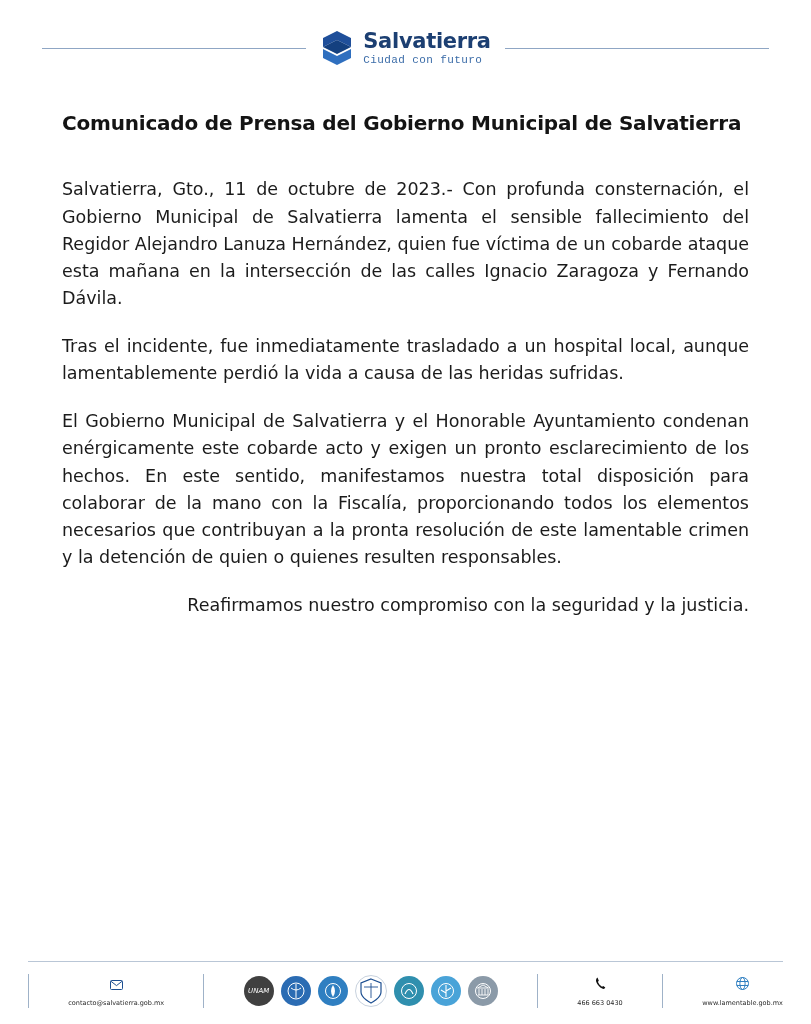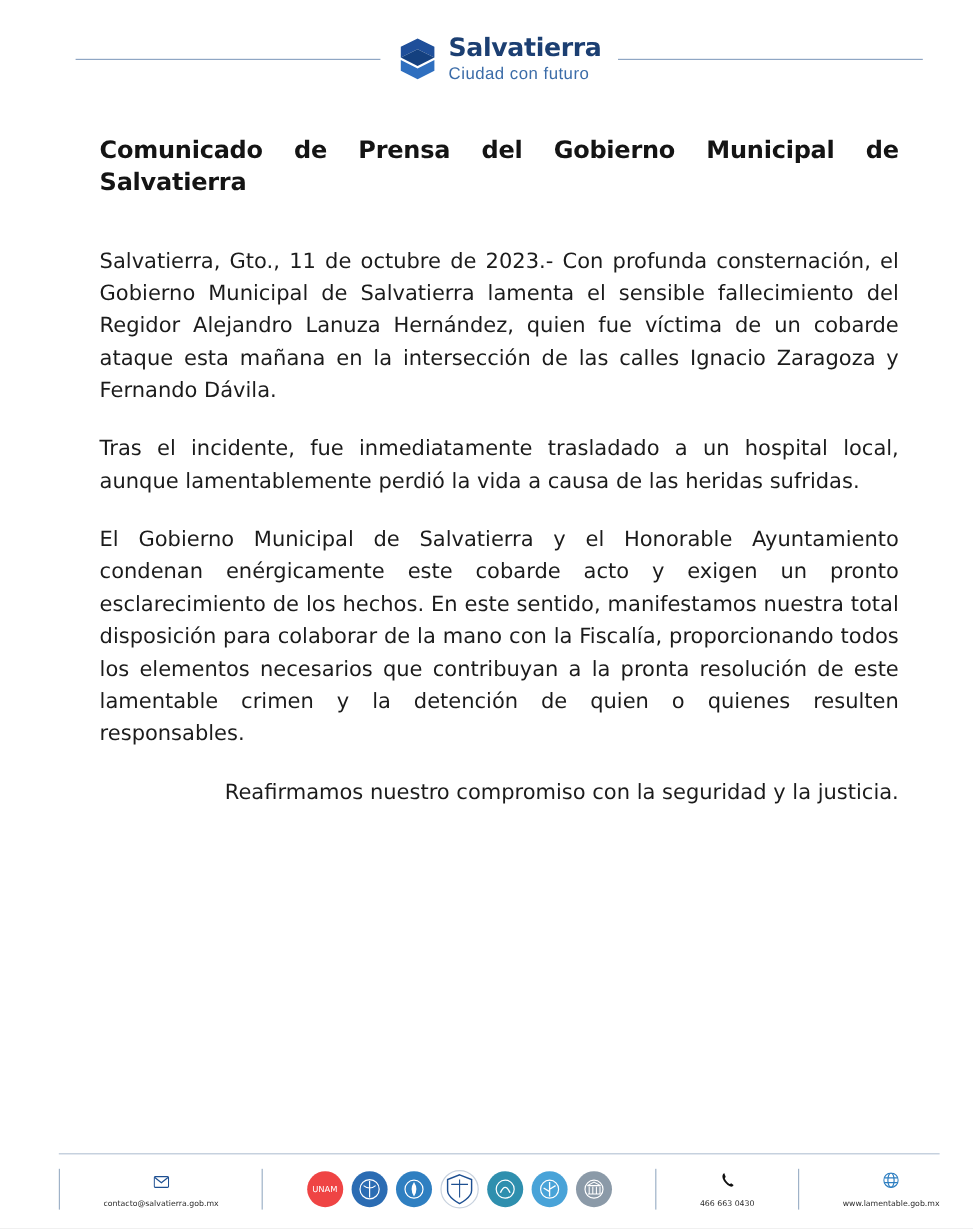--- a/index.html
+++ b/index.html
@@ -14,21 +14,20 @@
     font-family: "DejaVu Sans", sans-serif;
   }
   .page {
     position: relative;
     width: 811px;
     height: 1024px;
     background: #ffffff;
     box-sizing: border-box;
     display: flex;
     flex-direction: column;
-    padding-left: 21px;
   }
   
   .header {
     padding: 30px 42px 0 42px;
     display: flex;
     align-items: center;
     justify-content: center;
     gap: 14px;
   }
   .rule {
@@ -54,22 +53,22 @@
     line-height: 1;
   }
   .logo-title {
     font-family: "DejaVu Sans", sans-serif;
     font-size: 21px;
     font-weight: bold;
     color: #1c3f72;
     letter-spacing: -0.3px;
   }
   .logo-sub {
-    font-family: Liberation Sans, sans-serif;
-    font-size: 14px;
+    font-family: Liberation Mono, monospace;
+    font-size: 11px;
     color: #3b6ca8;
     letter-spacing: 0.4px;
     margin-top: 3px;
   }
   
   .content {
     flex: 1 1 auto;
     padding: 22px 62px 0 62px;
     box-sizing: border-box;
   }
@@ -137,21 +136,21 @@
     height: 30px;
     border-radius: 50%;
     display: flex;
     align-items: center;
     justify-content: center;
     font-size: 7px;
     color: #ffffff;
     font-family: "DejaVu Sans", sans-serif;
     overflow: hidden;
   }
-  .seal.gray { background: #ef4444; }
+  .seal.gray { background: #404040; font-style: italic; }
   .seal.blue1 { background: #2b6cb3; }
   .seal.blue2 { background: #2f7fc1; }
   .seal.white { background: #ffffff; color: #1d4f91; border: 1px solid #c8d2de; }
   .seal.teal { background: #2f8fae; }
   .seal.lightblue { background: #49a3d8; }
   .seal.slate { background: #8b9aa8; }
 </style>
 </head>
 <body>
 

